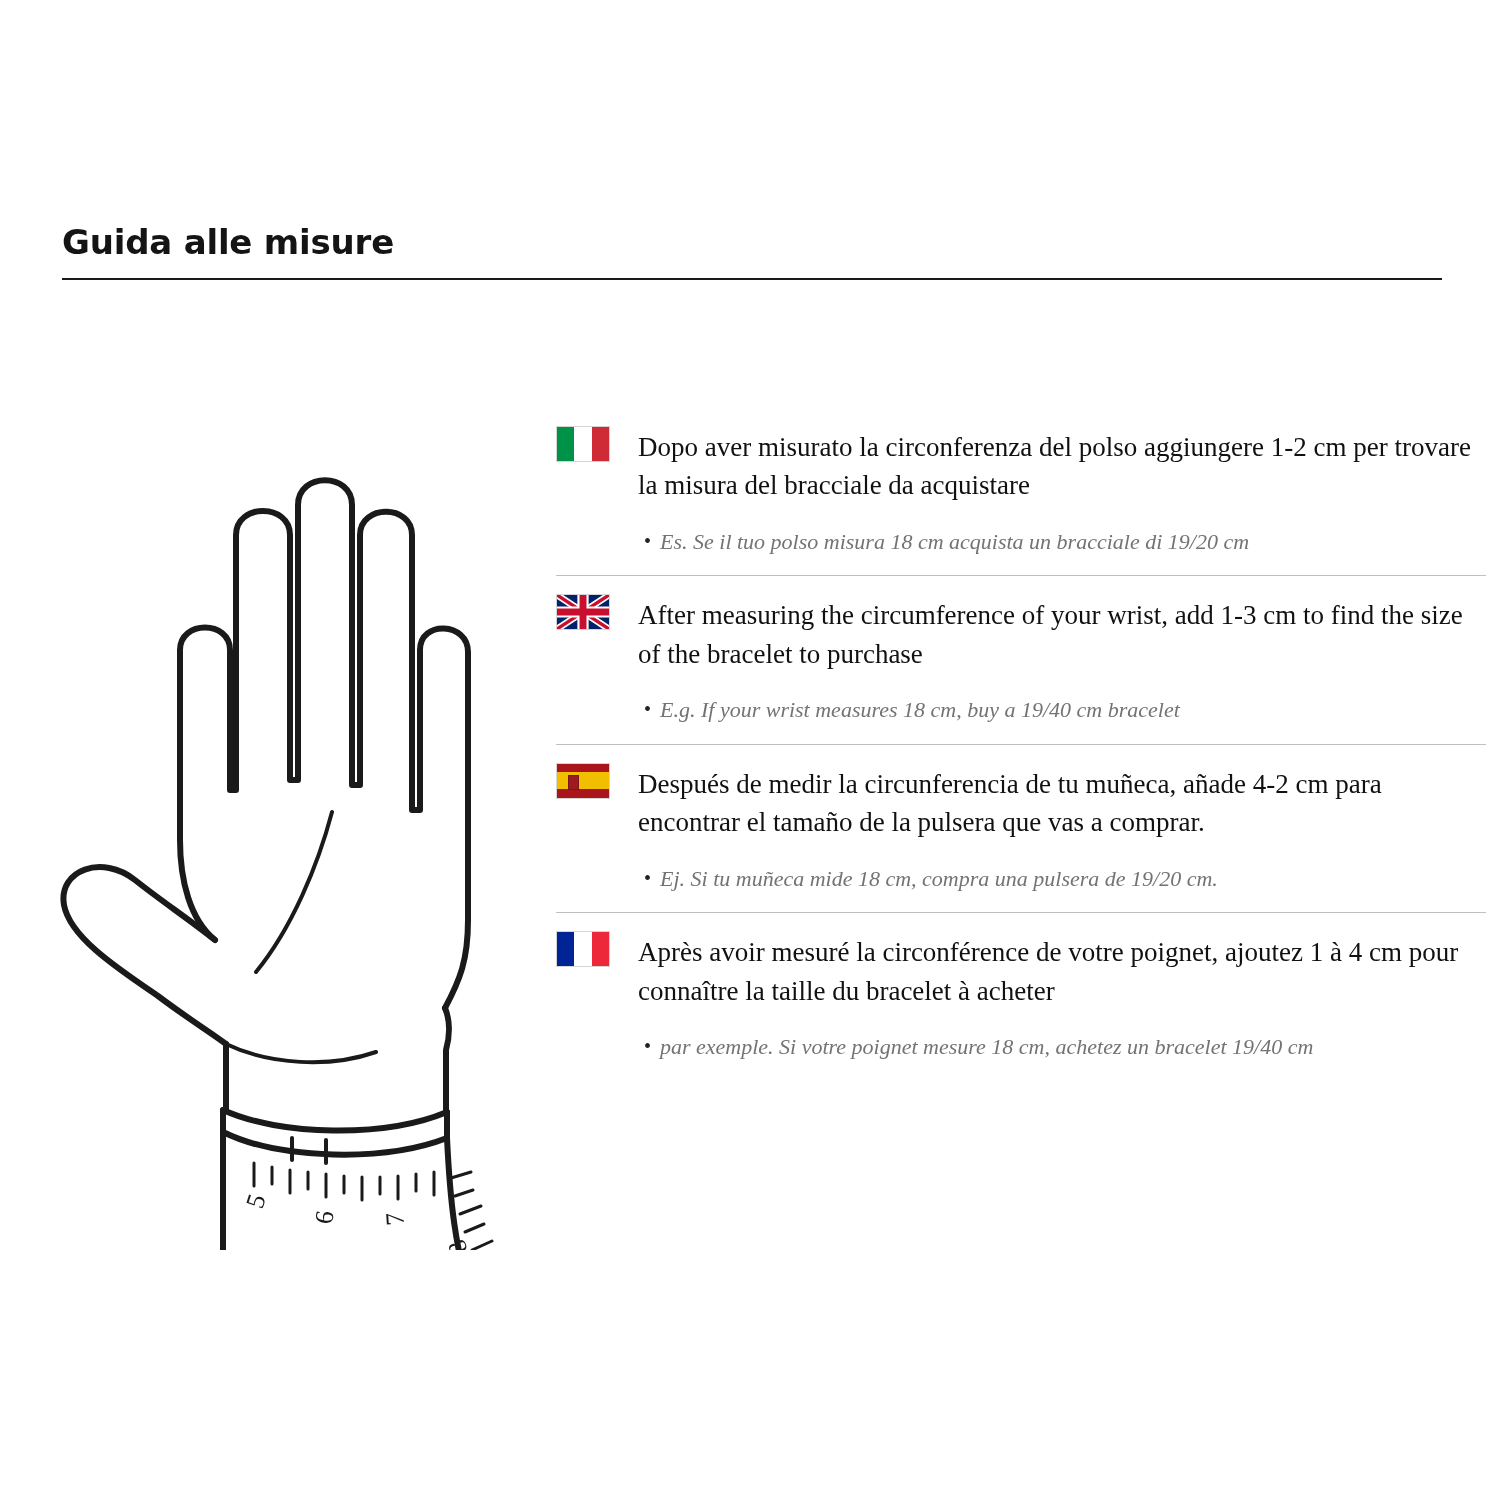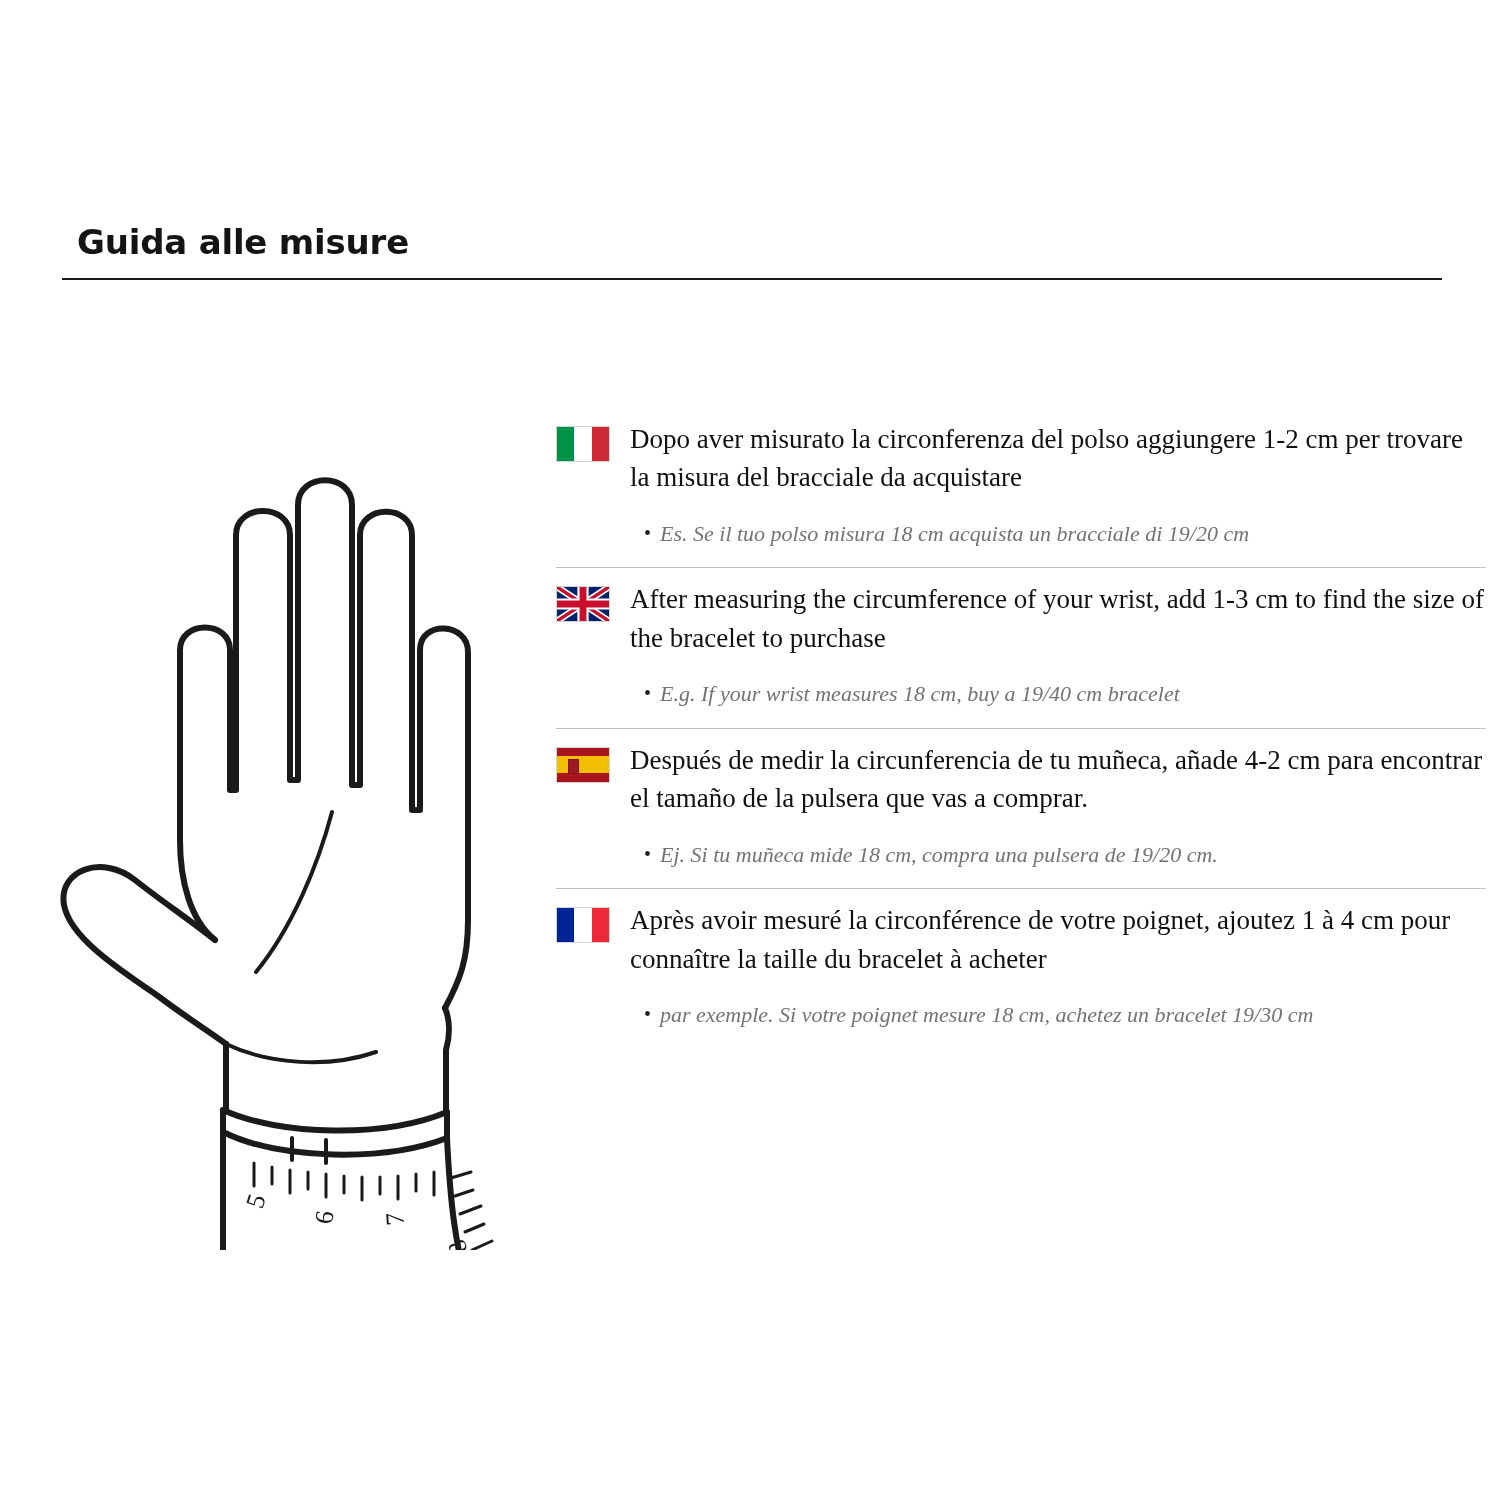--- a/index.html
+++ b/index.html
@@ -26,21 +26,21 @@
     left: 62px;
     top: 222px;
     width: 1380px;
   }
   .title {
     font-family: "DejaVu Sans", sans-serif;
     font-weight: bold;
     font-size: 34px;
     letter-spacing: -0.2px;
     color: #141414;
-    margin: 0 0 16px 15px;
+    margin: 0 0 16px 0;
   }
   .title-rule {
     width: 100%;
     height: 2px;
     background: #1a1a1a;
   }
   
   .hand-figure {
     position: absolute;
     left: 40px;
@@ -76,21 +76,21 @@
     position: relative;
   }
   .instr-text-wrap {
     flex: 1 1 auto;
   }
   .instr-main {
     font-family: "Liberation Serif", serif;
     font-size: 27px;
     line-height: 1.42;
     color: #111111;
-    margin: 0;
+    margin: 8px;
   }
   .instr-example {
     margin: 22px 0 4px 0;
     display: flex;
     align-items: flex-start;
   }
   .bullet {
     flex: 0 0 auto;
     width: 30px;
     font-size: 20px;
@@ -286,19 +286,19 @@
     <div class="instr-row">
       <div class="flag flag-fr">
         <i class="s1"></i>
           <i class="s2"></i>
           <i class="s3"></i>
       </div>
       <div class="instr-text-wrap">
         <p class="instr-main">Après avoir mesuré la circonférence de votre poignet, ajoutez 1 à 4 cm pour connaître la taille du bracelet à acheter</p>
         <div class="instr-example">
           <span class="bullet">•</span>
-          <span class="example-text">par exemple. Si votre poignet mesure 18 cm, achetez un bracelet 19/30 cm</span>
+          <span class="example-text">par exemple. Si votre poignet mesure 18 cm, achetez un bracelet 19/40 cm</span>
         </div>
       </div>
     </div>
 
   </div>
 </div>
 
 </body></html>

